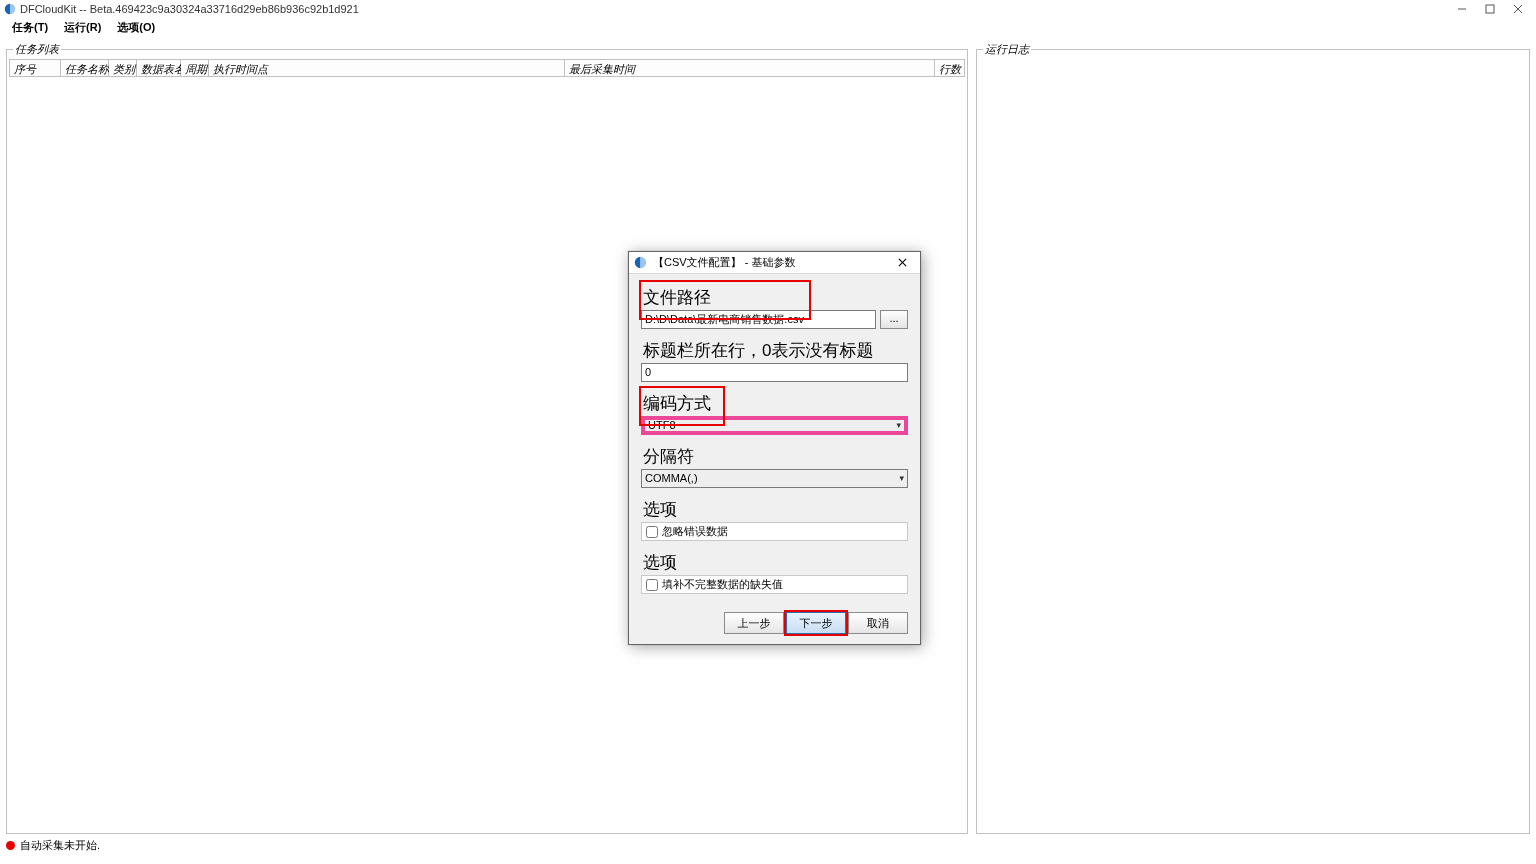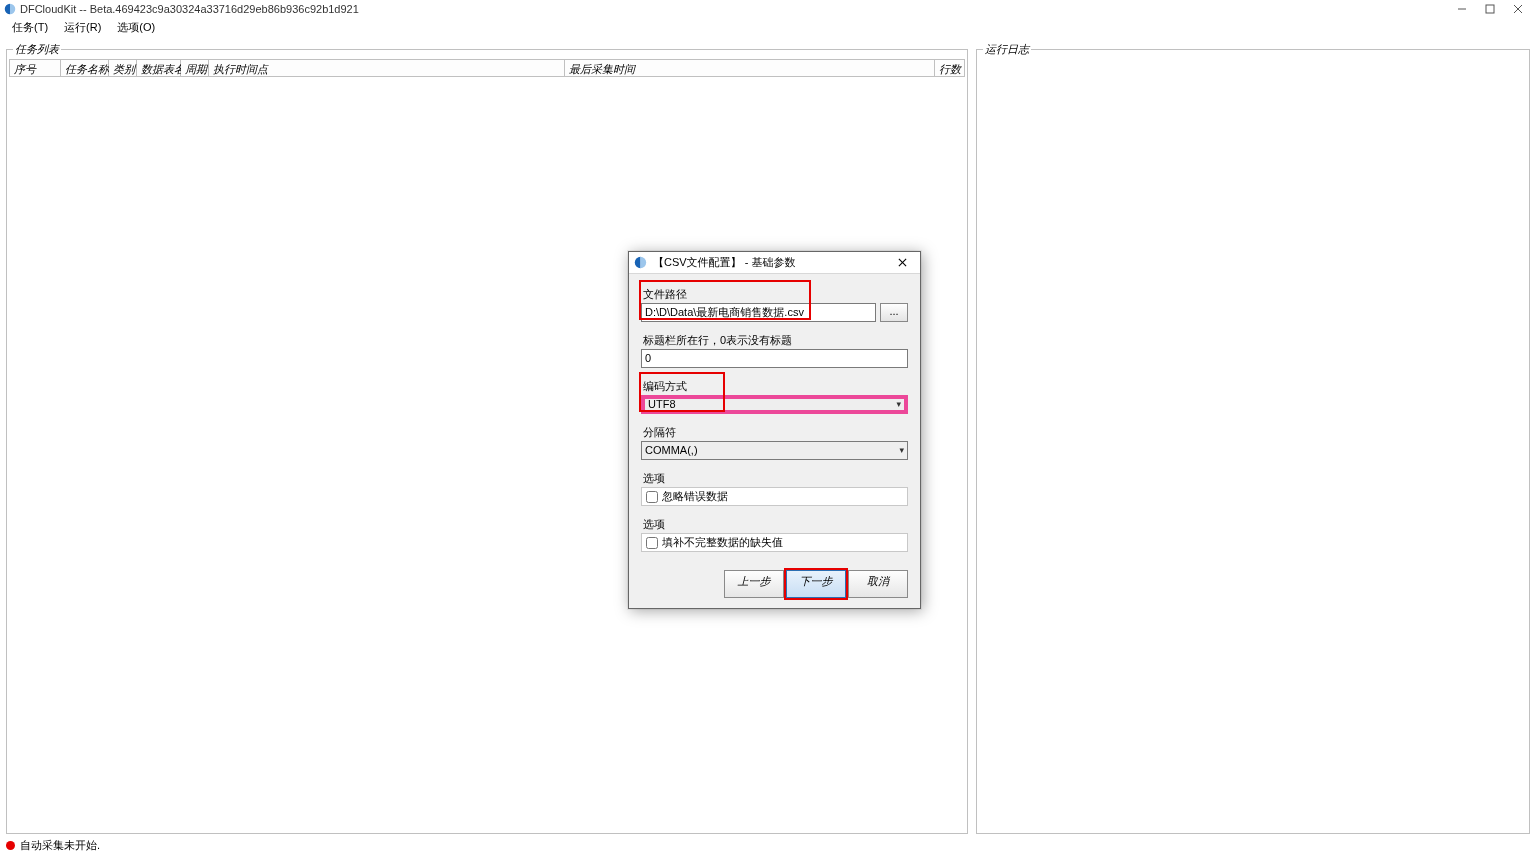--- a/index.html
+++ b/index.html
@@ -7,21 +7,21 @@
 
   
   .titlebar { height:18px; display:flex; align-items:center; padding:0 4px; font-size:11px; color:#333; background:#fff; }
   .titlebar .app-icon { width:12px; height:12px; margin-right:4px; display:inline-flex; align-items:center; justify-content:center; }
   .titlebar .app-icon svg { width:12px; height:12px; }
   .titlebar .spacer { flex:1; }
   .winbtn { width:28px; height:18px; display:flex; align-items:center; justify-content:center; font-size:11px; color:#555; }
   .winbtn svg { width:10px; height:10px; stroke:#555; stroke-width:1; fill:none; }
 
   
-  .menubar { height:18px; display:flex; align-items:center; padding:0 4px; font-size:11px; background:#fff; border-bottom:0; }
+  .menubar { height:18px; display:flex; align-items:center; padding:0 4px; font-size:11px; background:#fff; border-bottom:0;font-weight:bold; }
   .menubar .menuitem { padding:0 8px; line-height:18px; }
 
   
   .main { display:flex; height:calc(864px - 18px - 18px - 30px); padding:6px 6px 0 6px; gap:8px;font-style:italic; }
 
   fieldset.panel { border:1px solid #c0c0c0; margin:0; padding:2px 2px 2px 2px; position:relative; background:#fff; }
   fieldset.panel > legend { font-size:11px; padding:0 2px; margin-left:4px; color:#000; }
 
   .tasklist-panel { flex:0 0 962px; height:100%; }
   .log-panel { flex:1; height:100%; }
@@ -58,35 +58,35 @@
   }
   .modal .dlg-titlebar { height:22px; background:#fff; display:flex; align-items:center; padding:0 4px 0 4px; border-bottom:1px solid #d8d8d8; }
   .modal .dlg-titlebar .app-icon { width:14px; height:14px; margin-right:6px; display:flex; align-items:center; justify-content:center; }
   .modal .dlg-titlebar .app-icon svg { width:13px; height:13px; }
   .modal .dlg-title { font-size:11px; color:#000; flex:1; white-space:nowrap; }
   .modal .dlg-close { width:28px; height:20px; display:flex; align-items:center; justify-content:center; }
   .modal .dlg-close svg { width:9px; height:9px; stroke:#000; stroke-width:1.2; }
   .modal .dlg-body { padding:10px 12px 10px 12px; background:#f0f0f0; }
 
   .field-group { margin-bottom:8px; }
-  .field-label { font-size:11px; color:#000; padding:2px 2px 1px 2px; display:inline-block; }
+  .field-label { font-size:17px; color:#000; padding:2px 2px 1px 2px; display:inline-block; }
   .field-row { display:flex; align-items:center; gap:4px; }
   .text-input { flex:1; height:19px; border:1px solid #7a7a7a; background:#fff; font-size:11px; padding:1px 3px; line-height:15px; }
   .browse-btn { width:28px; height:19px; border:1px solid #888; background:linear-gradient(#fefefe,#e4e4e4); font-size:11px; line-height:15px; text-align:center; }
   .combo { flex:1; height:19px; border:4px solid #ec4899; background:#eee; font-size:11px; padding:1px 3px; line-height:15px; display:flex; align-items:center; }
   .combo.focus { border:1px dotted #333; outline:1px solid #7a7a7a; outline-offset:-1px; }
   .combo .combo-text { flex:1; }
   .combo .combo-arrow { font-size:9px; color:#333; }
   .option-box { border:1px solid #c8c8c8; background:#fff; padding:3px 4px; height:19px; display:flex; align-items:center; margin-top:0; }
   .option-box input[type=checkbox] { margin:0 4px 0 0; width:12px; height:12px; }
   .option-box label { font-size:11px; }
   .hl-wrap { position:absolute; border:2px solid #e60000; pointer-events:none; }
 
   .dlg-buttons { display:flex; justify-content:flex-end; gap:2px; padding:6px 12px 10px 12px; background:#f0f0f0; }
-  .btn { width:60px; height:28px; border:1px solid #8a8a8a; background:linear-gradient(#fefefe,#e6e6e6); font-size:11px; line-height:20px; text-align:center;font-style:italic; }
+  .btn { width:60px; height:22px; border:1px solid #8a8a8a; background:linear-gradient(#fefefe,#e6e6e6); font-size:11px; line-height:20px; text-align:center; }
   .btn.primary { border:1px solid #2b6fb3; background:linear-gradient(#e8f2fc,#c8def4); }
   .btn-hl { position:relative; }
   .btn-hl::before { content:""; position:absolute; inset:-3px; border:2px solid #e60000; pointer-events:none; }
 
   
   .rel { position:relative; }
 </style>
 </head>
 <body>
 

